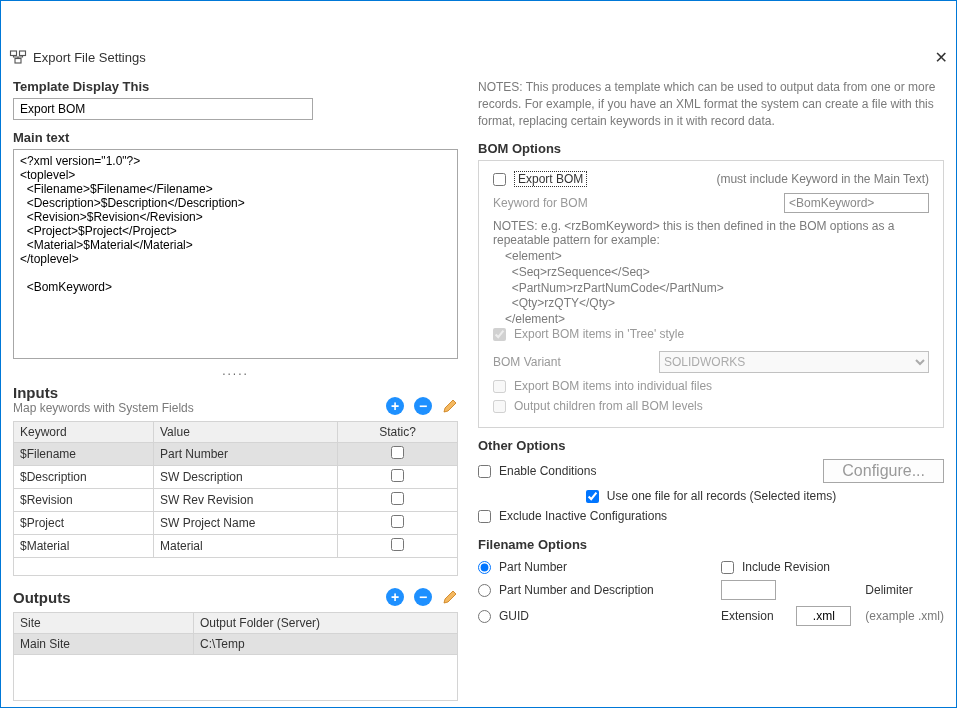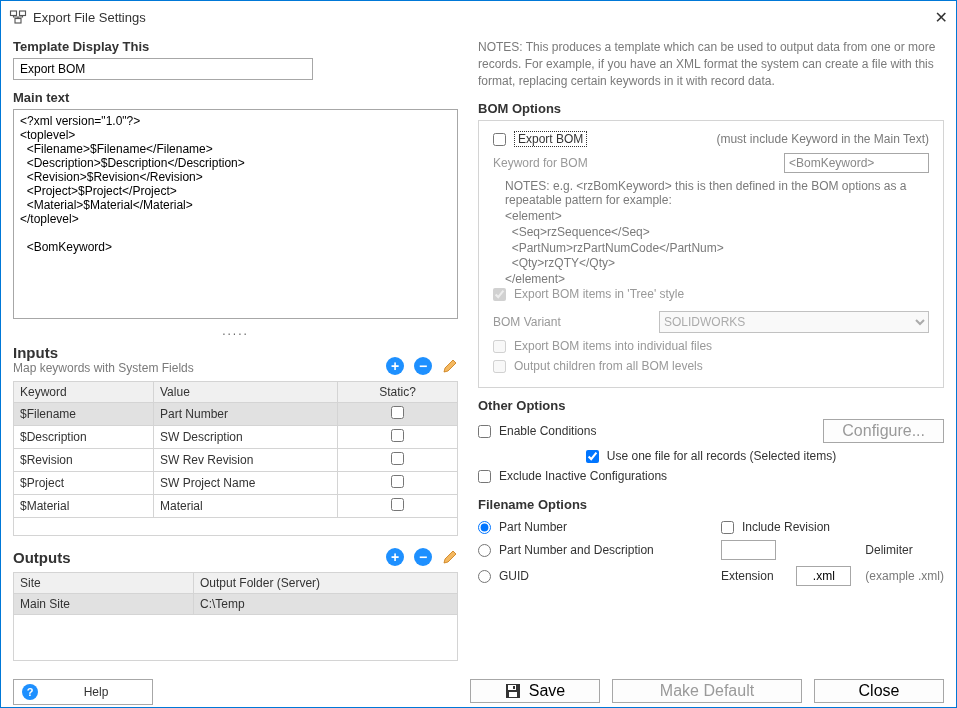--- a/index.html
+++ b/index.html
@@ -1,17 +1,17 @@
 <!DOCTYPE html>
 <html><head>
 <meta charset="utf-8">
 <style>
 * { box-sizing: border-box; margin: 0; padding: 0; }
 body { font-family: "Segoe UI", Arial, sans-serif; font-size: 12px; color: #333; background: #fff; width: 957px; height: 708px; overflow: hidden; border: 1px solid #0078d7; }
-.titlebar { height: 32px; display: flex; align-items: center; padding: 0 8px; }
+.titlebar { height: 32px; display: flex; align-items: center; padding: 0 8px; margin-top: 40px; }
 .titlebar .ticon { width: 18px; height: 18px; margin-right: 6px; }
 .titlebar .title { font-size: 13px; flex: 1; }
 .titlebar .close { width: 40px; text-align: right; font-size: 16px; color: #333; cursor: pointer; }
 .content { display: flex; padding: 6px 12px 10px 12px; gap: 20px; }
 .left { width: 445px; }
 .right { flex: 1; }
 .label-bold { font-weight: bold; font-size: 13px; margin-bottom: 4px; }
 .notes { color: #7a7a7a; font-size: 12px; margin-bottom: 12px; line-height: 1.4; }
 input[type="text"].field { width: 300px; height: 22px; border: 1px solid #a7a7a7; padding: 2px 6px; font-size: 12px; }
 .maintext { margin-top: 10px; }
@@ -178,21 +178,21 @@
         <div class="row" style="margin:0">
           <input type="checkbox" class="chk" style="">
           <span class="dotted">Export BOM</span>
         </div>
         <span class="greytxt">(must include Keyword in the Main Text)</span>
       </div>
       <div class="row" style="justify-content:space-between">
         <span class="greylabel">Keyword for BOM</span>
         <input type="text" class="kwinput" value="&lt;BomKeyword&gt;" style="">
       </div>
-      <div class="greytxt" style="margin:4px 0 2px 12px">NOTES: e.g. &lt;rzBomKeyword&gt; this is then defined in the BOM options as a repeatable pattern for example:</div>
+      <div class="greytxt" style="margin:4px 0 2px 0">NOTES: e.g. &lt;rzBomKeyword&gt; this is then defined in the BOM options as a repeatable pattern for example:</div>
       <div class="greytxt" style="white-space:pre;margin-left:12px;line-height:1.3">&lt;element&gt;
   &lt;Seq&gt;rzSequence&lt;/Seq&gt;
   &lt;PartNum&gt;rzPartNumCode&lt;/PartNum&gt;
   &lt;Qty&gt;rzQTY&lt;/Qty&gt;
 &lt;/element&gt;</div>
       <div class="row">
           <input type="checkbox" class="chk" checked="" disabled="" style="">
           <span class="greylabel">Export BOM items in 'Tree' style</span>
         </div>
       <div class="row" style="justify-content:space-between;margin-top:10px">

